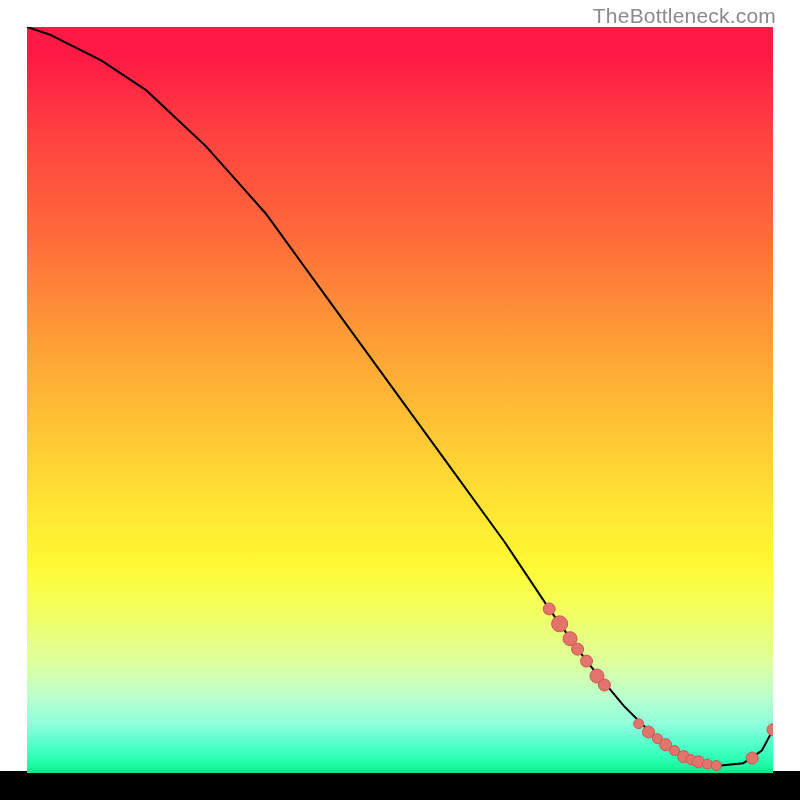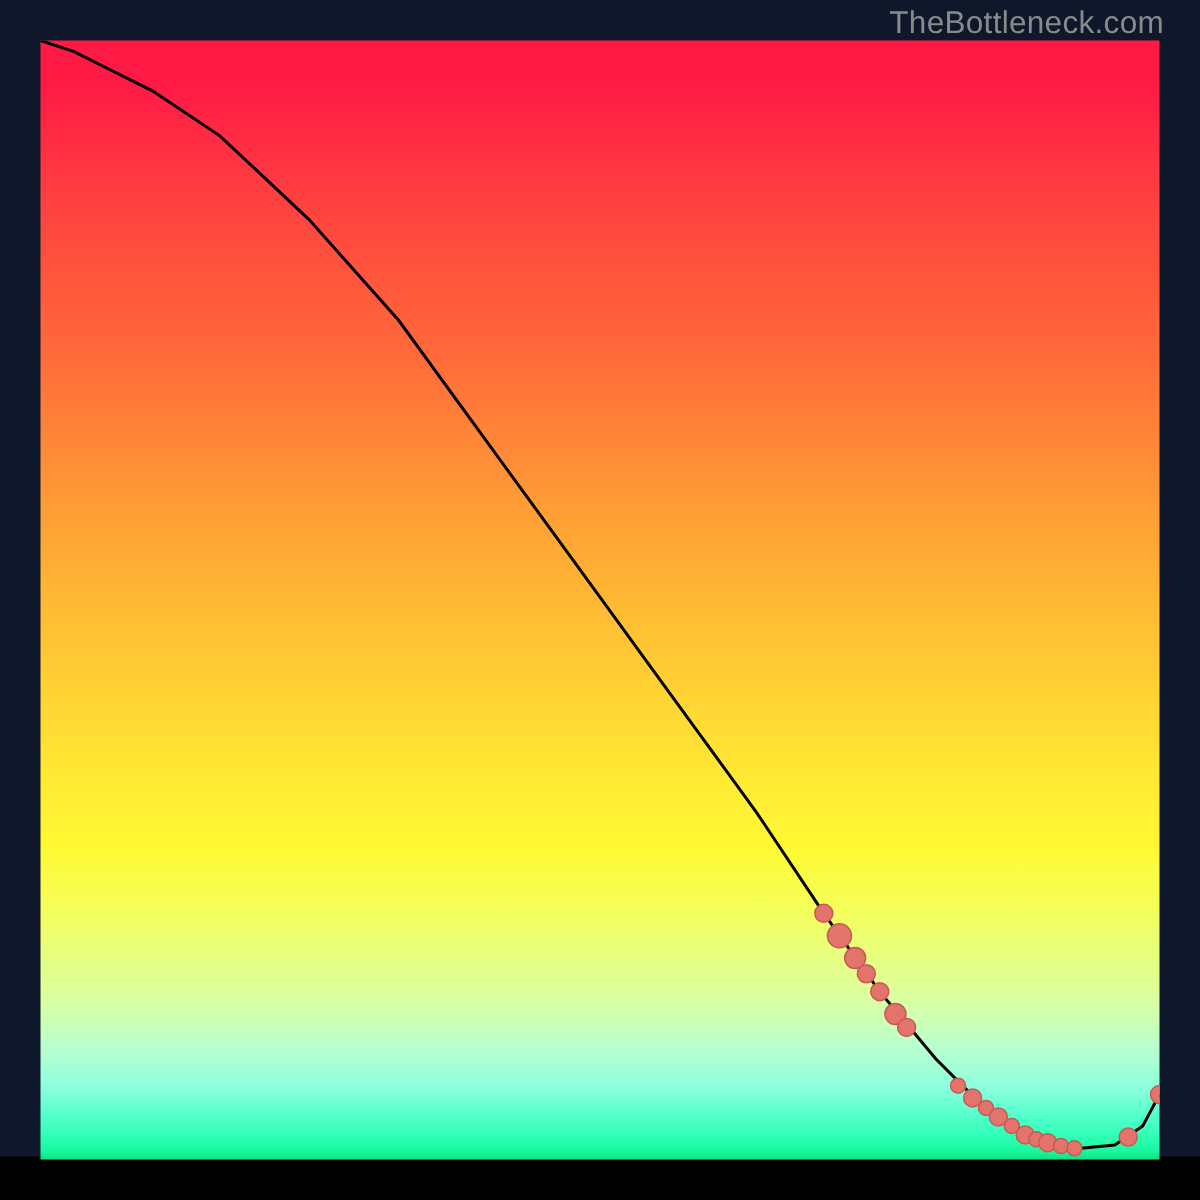--- a/index.html
+++ b/index.html
@@ -7,21 +7,21 @@
     padding: 0;
     width: 800px;
     height: 800px;
     background: #000;
     overflow: hidden;
   }
   .stage {
     position: relative;
     width: 800px;
     height: 771px;
-    background: #0f172a;
+    background: #ffffff;
   }
   .plot {
     position: absolute;
     left: 27px;
     top: 27px;
     width: 746px;
     height: 746px;
     background: linear-gradient(
       to bottom,
       #ff1a46 0%,

